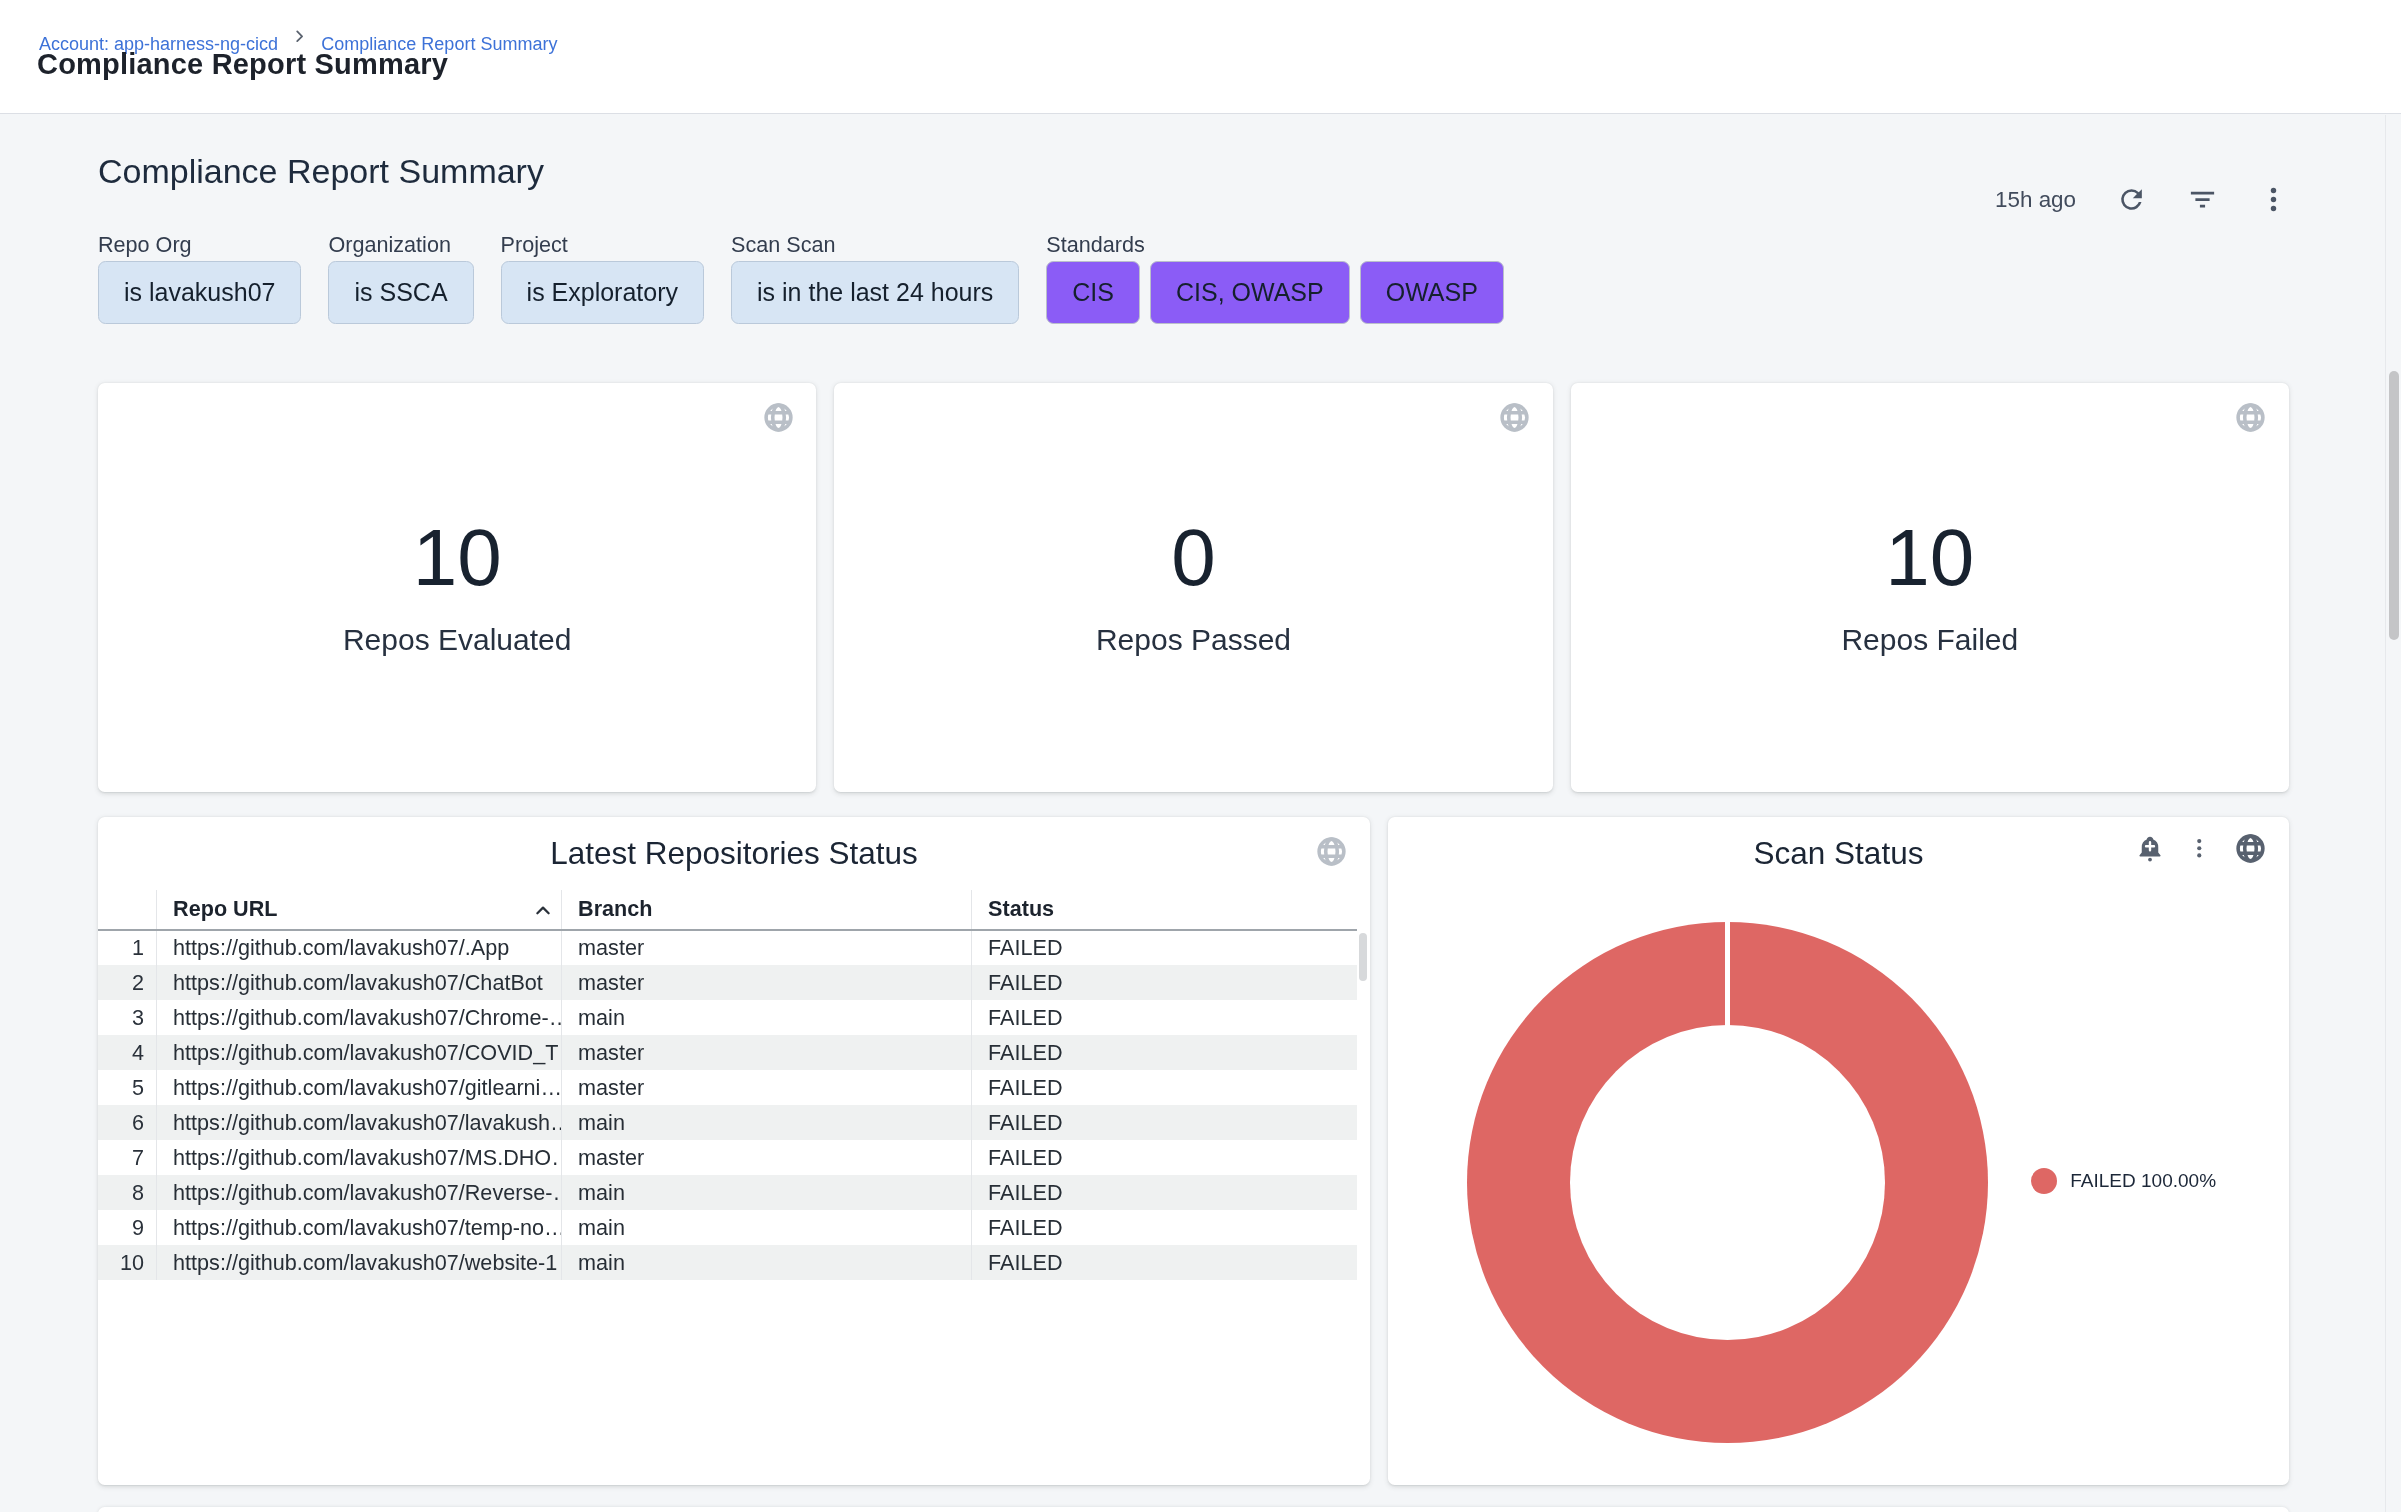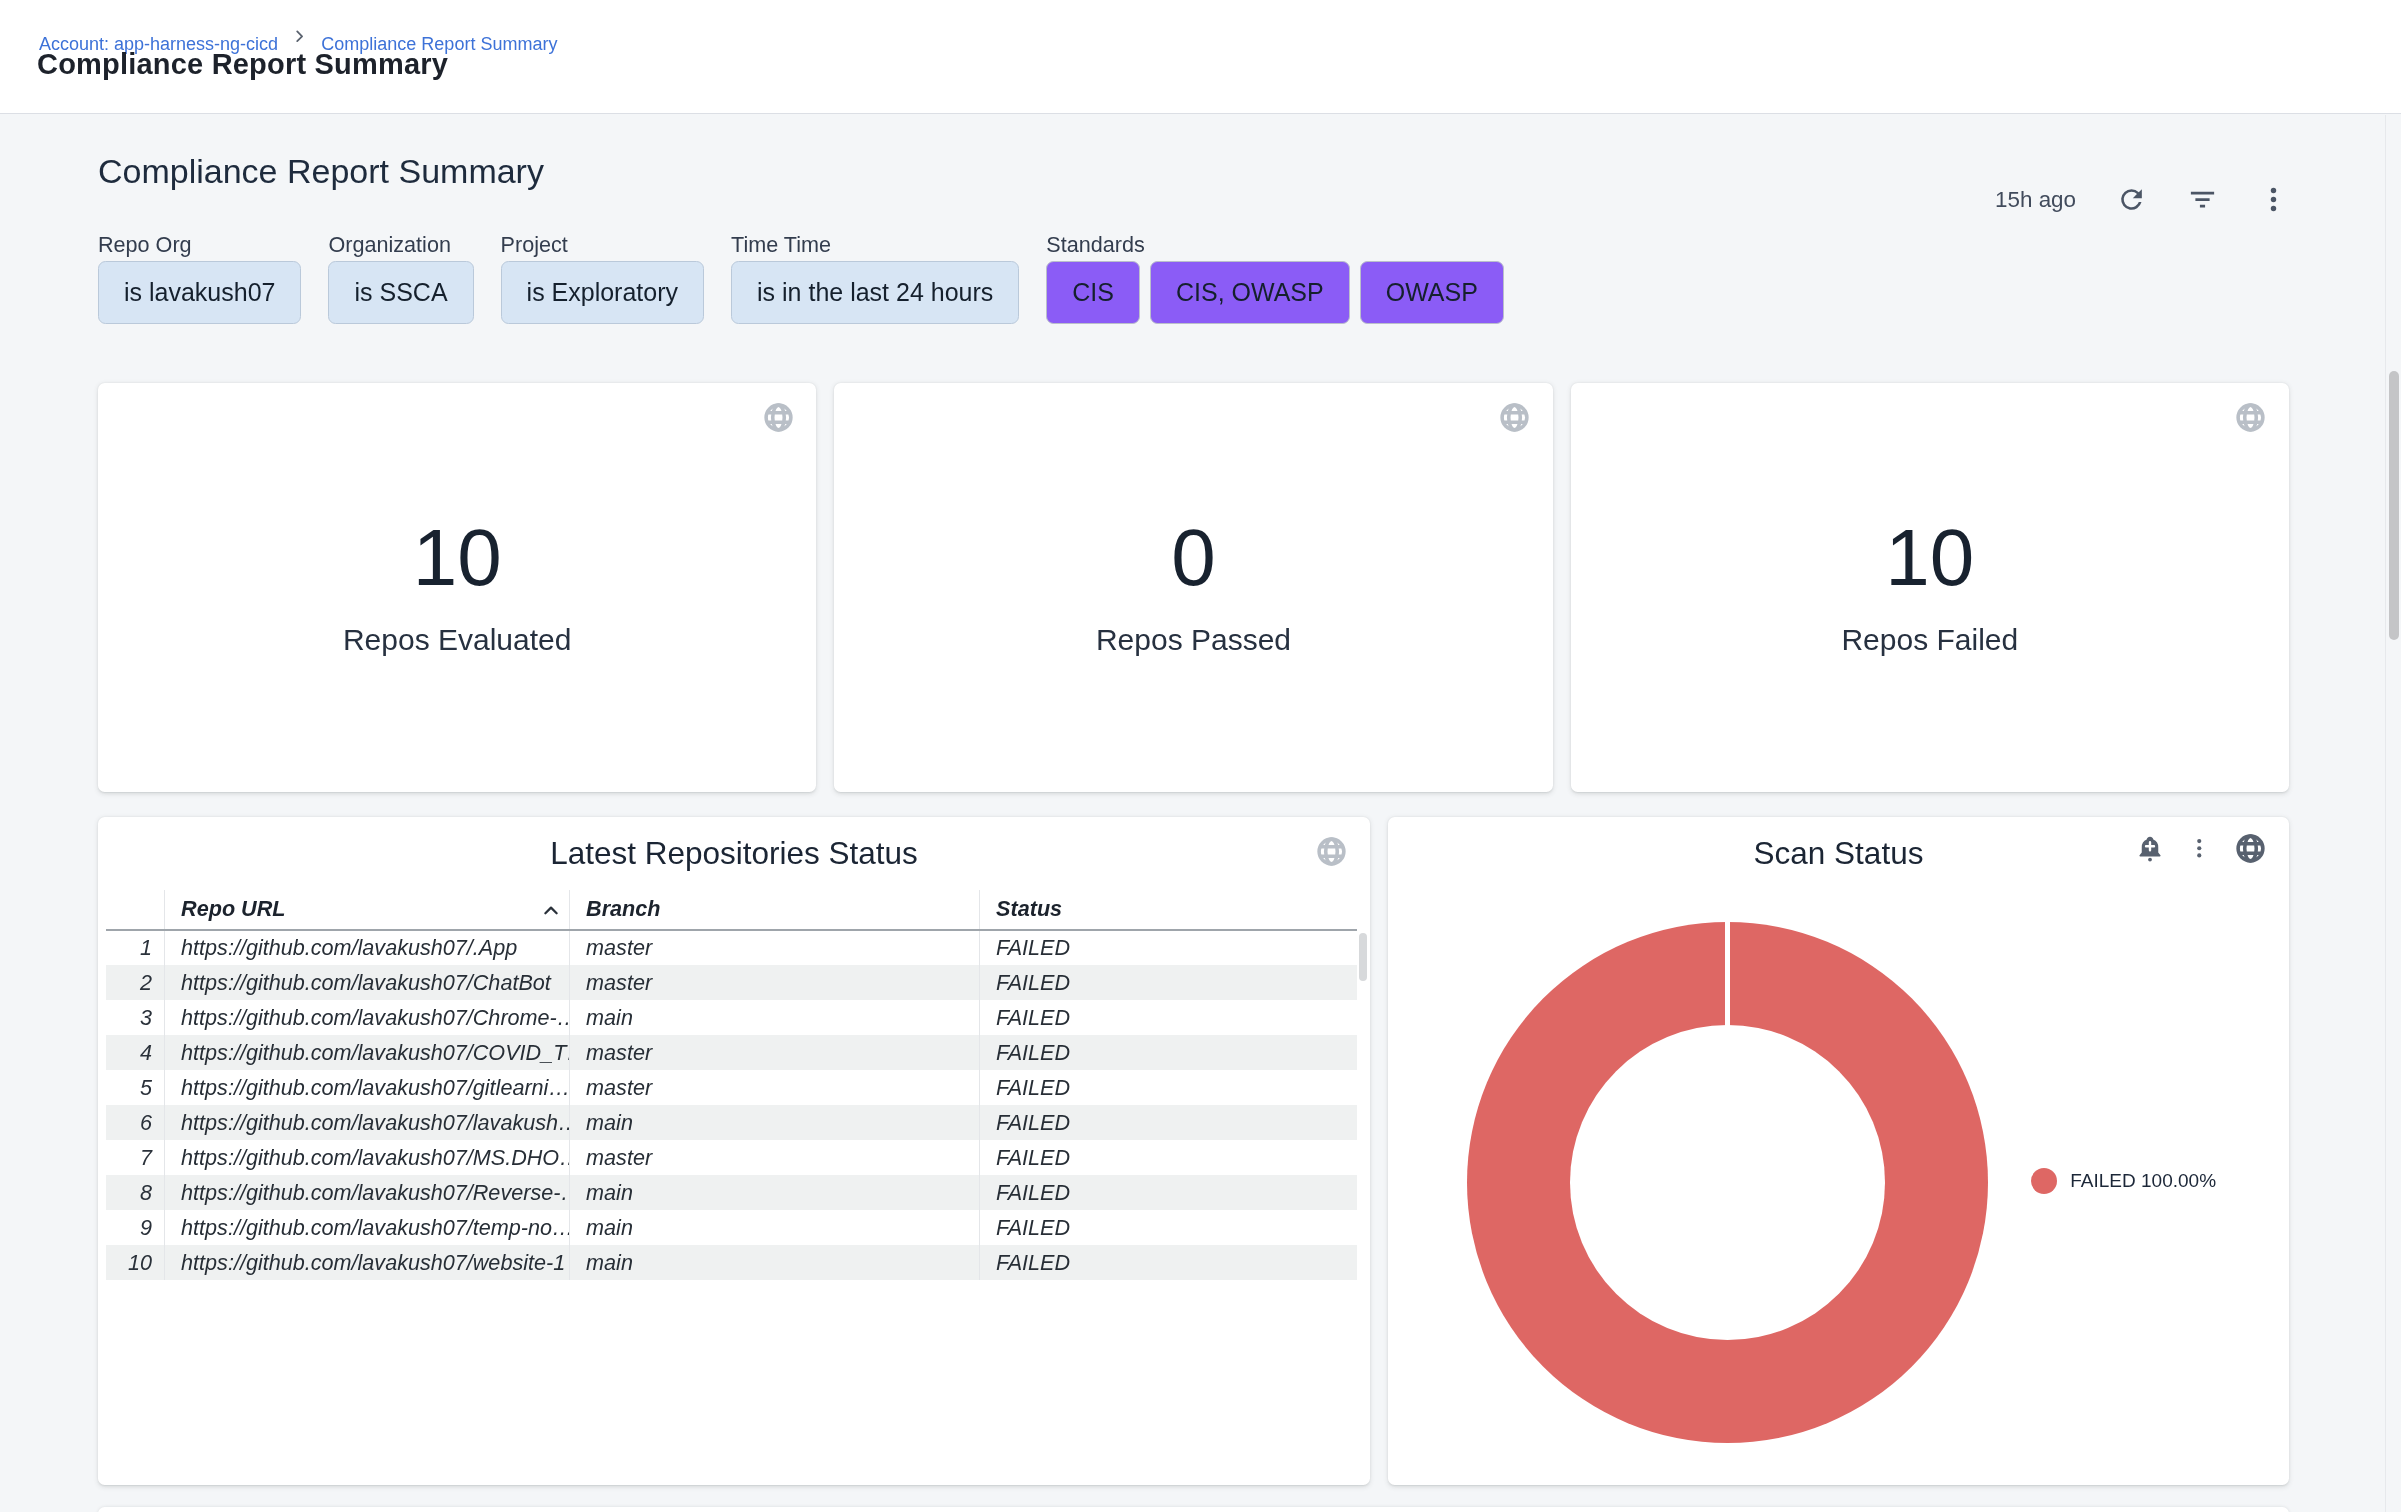--- a/index.html
+++ b/index.html
@@ -86,21 +86,21 @@
     align-items:center; justify-content:center; gap:25px; }
   .stat-value { font-size:80px; font-weight:500; color:#18222f; line-height:1; }
   .stat-label { font-size:30px; color:#273140; }
 
   
   .panels { position:absolute; left:0; right:0; top:703px; display:flex; gap:18px; }
   .table-card { width:1272px; height:668px; }
   .donut-card { flex:1; height:668px; }
 
   
-  .table-wrap { position:absolute; top:73px; left:8px; right:13.3px;font-style:italic; }
+  .table-wrap { position:absolute; top:73px; left:0; right:13.3px; }
   table.repo { width:100%; border-collapse:collapse; table-layout:fixed; }
   table.repo col.c-num { width:58px; }
   table.repo col.c-url { width:405px; }
   table.repo col.c-branch { width:410px; }
   th, td { text-align:left; font-size:21.6px; overflow:hidden; white-space:nowrap; }
   thead th {
     height:40px; font-weight:700; color:#1c232d;
     border-bottom:2.5px solid #9fa5ab; padding:0 0 6.6px 16.6px; vertical-align:bottom;
   }
   thead th.h-num { padding:0; }
@@ -194,21 +194,21 @@
         <div class="chip blue">is SSCA</div>
       </div>
     </div>
     <div class="filter-group">
       <span class="filter-label">Project</span>
       <div class="chip-row">
         <div class="chip blue">is Exploratory</div>
       </div>
     </div>
     <div class="filter-group">
-      <span class="filter-label">Time Time</span>
+      <span class="filter-label">Scan Scan</span>
       <div class="chip-row">
         <div class="chip blue">is in the last 24 hours</div>
       </div>
     </div>
     <div class="filter-group">
       <span class="filter-label">Standards</span>
       <div class="chip-row">
         <div class="chip plain">CIS</div>
         <div class="chip plain">CIS, OWASP</div>
         <div class="chip plain">OWASP</div>

